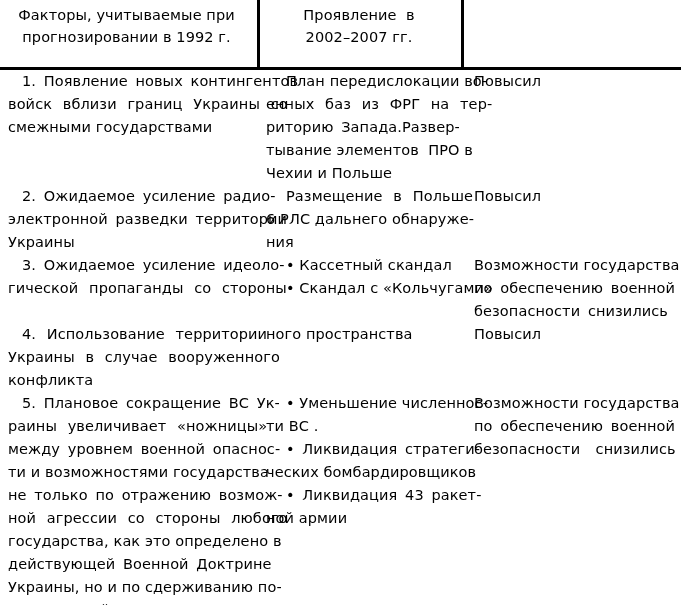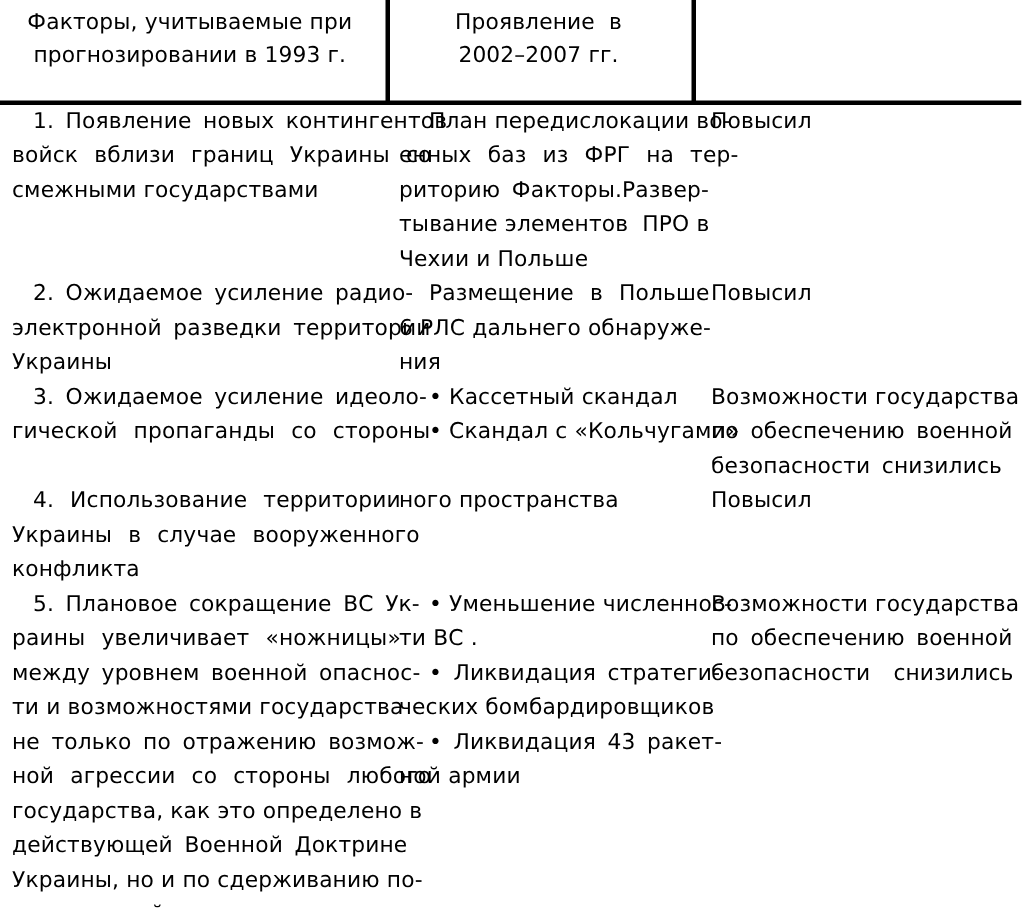--- a/index.html
+++ b/index.html
@@ -95,21 +95,21 @@
   .sp2 { word-spacing: 6px; }
 </style>
 </head>
 <body>
 
 <div class="sheet">
 
   <div class="thead">
     <div class="th c0">
       <span class="ln">Факторы, учитываемые при</span>
-      <span class="ln">прогнозировании в 1993 г.</span>
+      <span class="ln">прогнозировании в 1992 г.</span>
     </div>
     <div class="th c1">
       <span class="ln">Проявление  в</span>
       <span class="ln">2002–2007 гг.</span>
     </div>
   </div>
 
   <div class="vrule c1"></div>
   <div class="vrule c2"></div>
   <div class="hrule"></div>
@@ -118,21 +118,21 @@
 
     <div class="row" style="min-height:115px;">
       <div class="cell c0">
         <span class="ln ind sp1">1. Появление новых контингентов</span>
         <span class="ln sp2">войск вблизи границ Украины со</span>
         <span class="ln">смежными государствами</span>
       </div>
       <div class="cell c1">
         <span class="ln ind2">План передислокации во-</span>
         <span class="ln sp2">енных баз из ФРГ на тер-</span>
-        <span class="ln sp1">риторию Факторы.Развер-</span>
+        <span class="ln sp1">риторию Запада.Развер-</span>
         <span class="ln">тывание элементов  ПРО в</span>
         <span class="ln">Чехии и Польше</span>
       </div>
       <div class="cell c2">
         <span class="ln">Повысил</span>
       </div>
     </div>
 
     <div class="row" style="min-height:69px;">
       <div class="cell c0">

